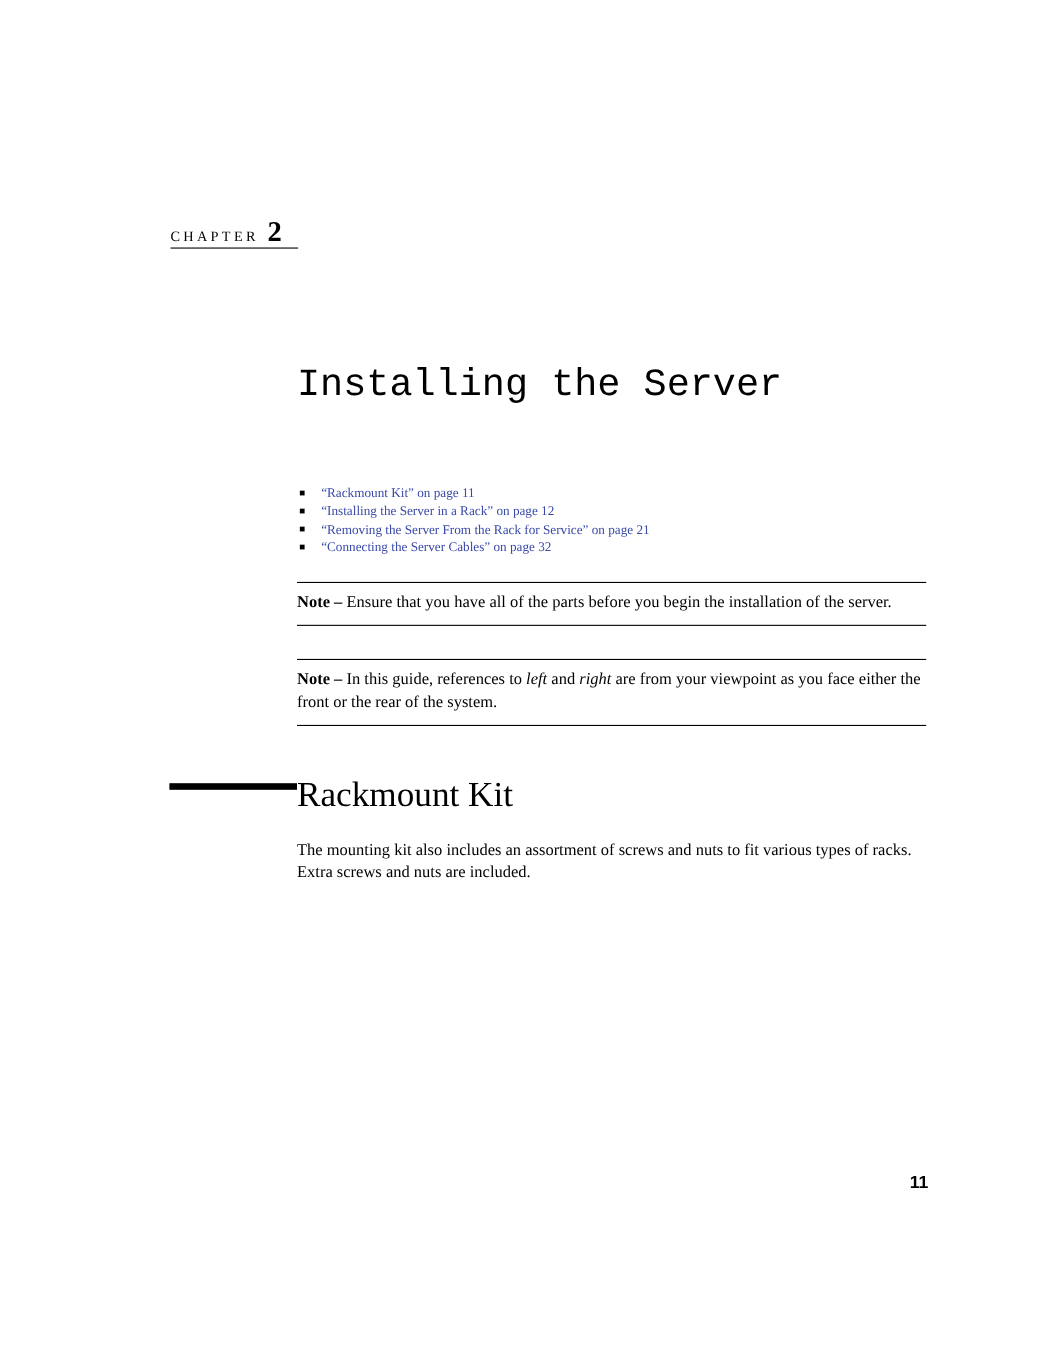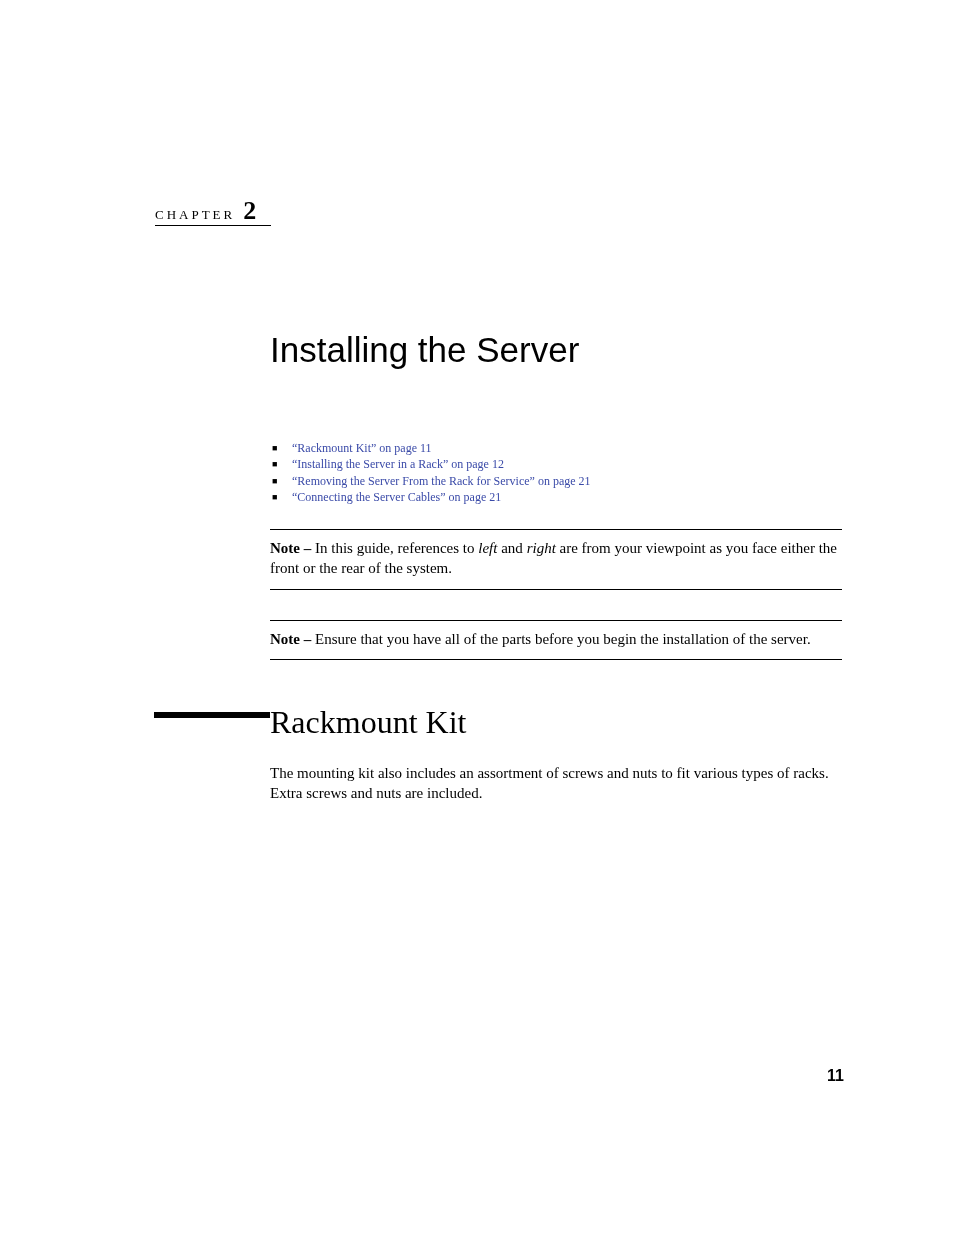--- a/index.html
+++ b/index.html
@@ -44,21 +44,21 @@
     width: 116px;
     border-top: 1px solid #000;
   }
   .content {
     position: absolute;
     left: 270px;
     top: 330px;
     width: 572px;
   }
   h1.title {
-    font-family: Liberation Sans, sans-serif;
+    font-family: Liberation Mono, monospace;
     font-weight: normal;
     font-size: 35px;
     margin: 0 0 70px 0;
     line-height: 1.15;
   }
   p.body {
     font-family: "Palatino Linotype", Palatino, Georgia, serif;
     font-size: 15px;
     line-height: 1.35;
     margin: 0 0 10px 0;
@@ -140,29 +140,29 @@
 
   <div class="content">
 
     <h1 class="title">Installing the Server</h1>
 
 
     <ul class="xref">
       <li><a class="xref" href="#">“Rackmount Kit” on page 11</a></li>
       <li><a class="xref" href="#">“Installing the Server in a Rack” on page 12</a></li>
       <li><a class="xref" href="#">“Removing the Server From the Rack for Service” on page 21</a></li>
-      <li><a class="xref" href="#">“Connecting the Server Cables” on page 21</a></li>
+      <li><a class="xref" href="#">“Connecting the Server Cables” on page 32</a></li>
     </ul>
 
     <div class="note">
-      <b>Note – </b><span>In this guide, references to </span><i>left</i><span> and </span><i>right</i><span> are from your viewpoint as you face either the front or the rear of the system.</span>
+      <b>Note – </b><span>Ensure that you have all of the parts before you begin the installation of the server.</span>
     </div>
 
     <div class="note">
-      <b>Note – </b><span>Ensure that you have all of the parts before you begin the installation of the server.</span>
+      <b>Note – </b><span>In this guide, references to </span><i>left</i><span> and </span><i>right</i><span> are from your viewpoint as you face either the front or the rear of the system.</span>
     </div>
 
     <div class="section-block">
       <div class="section-bar"></div>
       <h2 class="section-title">Rackmount Kit</h2>
       <p class="body" style="margin-top:12px;">The mounting kit also includes an assortment of screws and nuts to fit various types of racks. Extra screws and nuts are included.</p>
     </div>
 
   </div>
 

